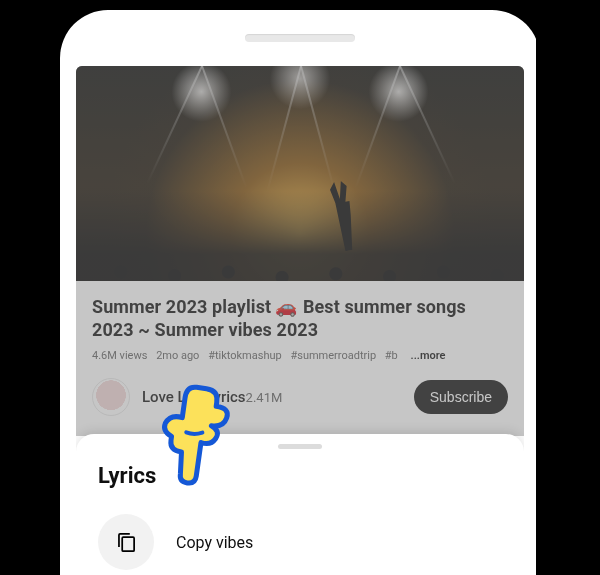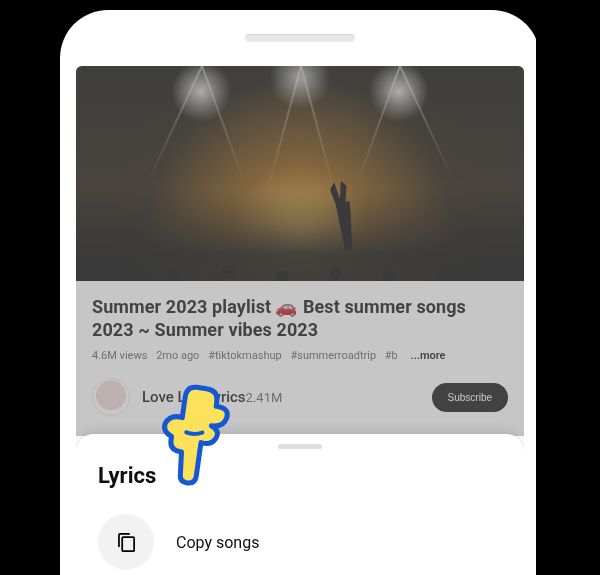--- a/index.html
+++ b/index.html
@@ -67,21 +67,21 @@
     width:36px;height:36px;border-radius:50%;
     background:radial-gradient(circle at 50% 45%, #f3d7d7 0 55%, #fff 56%);
     border:1px solid #e6e6e6;display:flex;align-items:center;justify-content:center;
     font-size:9px;color:#b36; text-align:center;line-height:1;
   }
   .chan-name{font-size:15px;color:#0f0f0f;margin-left:12px;font-weight:500;}
   .subs{font-size:13px;color:#606060;margin-left:0;}
   .spacer{flex:1;}
   .subscribe{
     background:#0f0f0f;color:#fff;border:none;border-radius:18px;
-    padding:9px 16px;font-size:10px;font-weight:500;cursor:pointer;
+    padding:9px 16px;font-size:14px;font-weight:500;cursor:pointer;
   }
 
   
   .dimmer{position:absolute;left:0;right:0;top:0;height:370px;background:rgba(128,128,128,.45);pointer-events:none;}
 
   .sheet{
     position:absolute;left:0;right:0;top:368px;bottom:0;background:#fff;
     border-top-left-radius:18px;border-top-right-radius:18px;
     box-shadow:0 -2px 12px rgba(0,0,0,.12);
     padding-top:10px;
@@ -144,21 +144,21 @@
       <div class="sheet">
         <div class="grabber"></div>
         <h2>Lyrics</h2>
         <div class="share-row">
           <div class="share-icon">
             <svg width="26" height="26" viewBox="0 0 24 24" fill="none" stroke="#000" stroke-width="1.6">
               <rect x="8.5" y="7.5" width="11" height="13" rx="1"></rect>
               <path d="M5.5 16.5 V5.5 a1 1 0 0 1 1-1 H15.5"></path>
             </svg>
           </div>
-          <span class="share-label">Copy songs</span>
+          <span class="share-label">Copy vibes</span>
         </div>
       </div>
 
     </div>
   </div>
 
   <svg class="pointer" viewBox="0 0 96 110">
     <g transform="rotate(8 48 55)">
       <path d="M40 8
                Q30 8 30 20 L30 40

